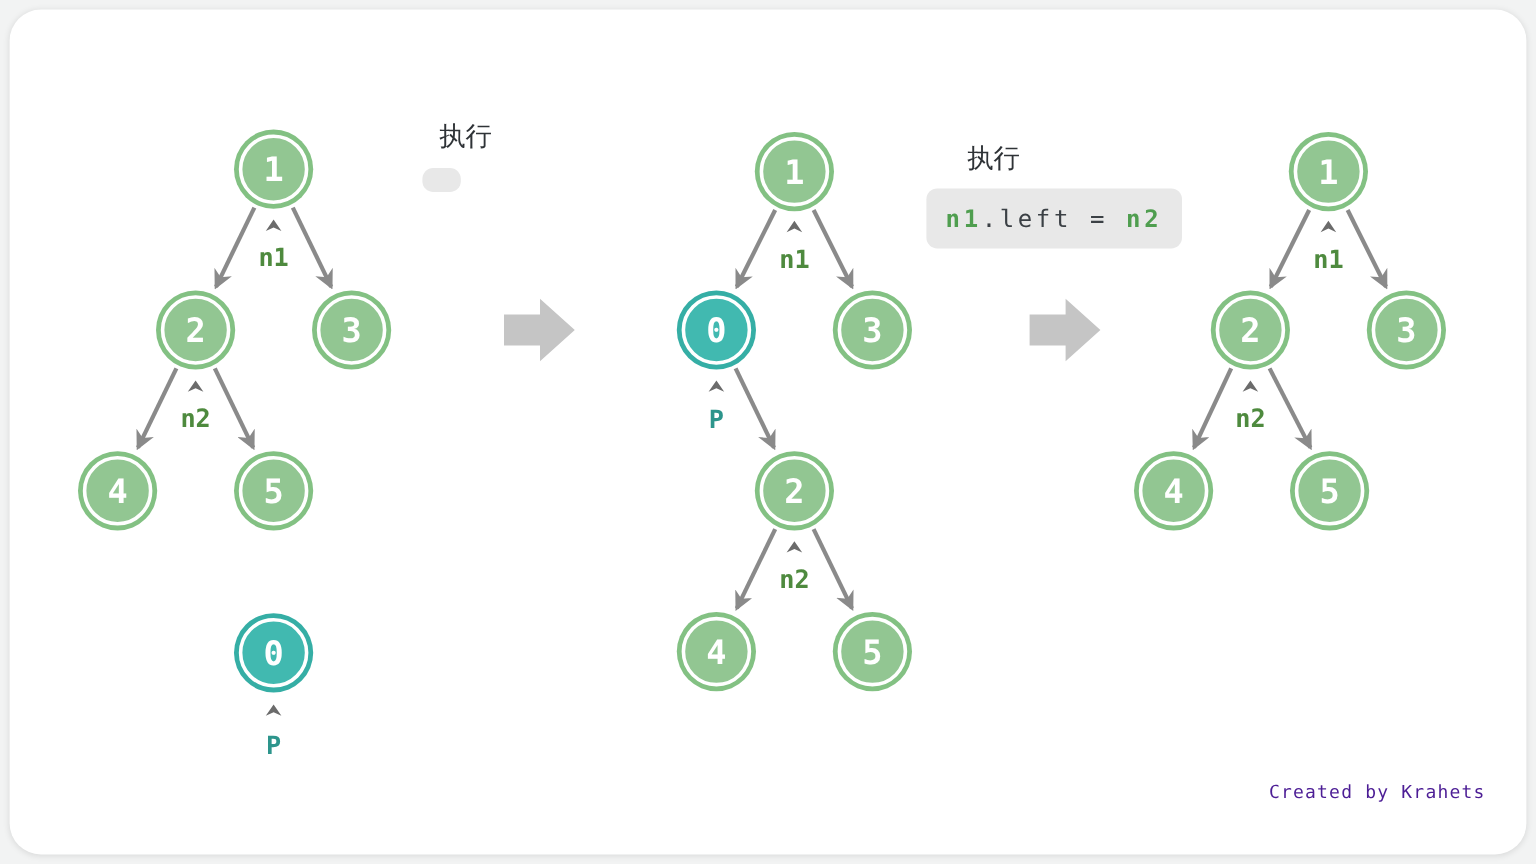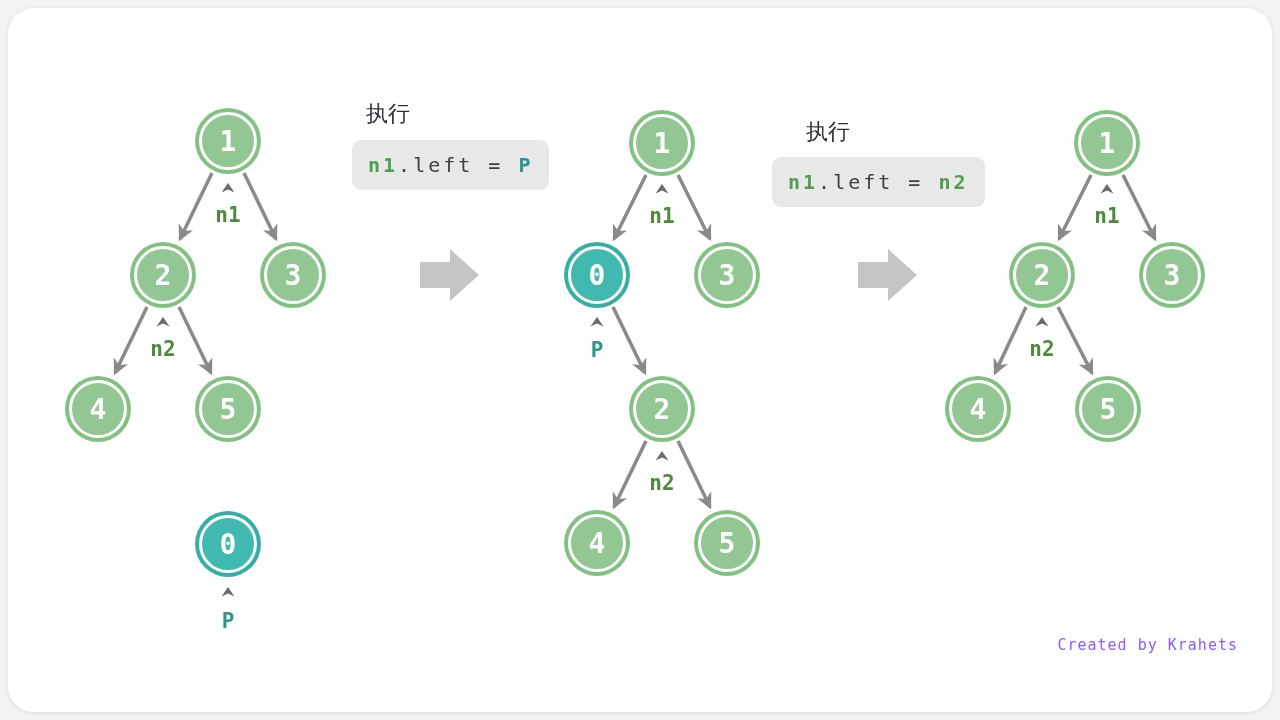--- a/index.html
+++ b/index.html
@@ -65,23 +65,23 @@
     font: bold 20px "DejaVu Sans Mono", monospace;
     line-height: 30px;
     letter-spacing: 3px;
     white-space: pre;
   }
   .tk-plain { color: #3b4045; font-weight: normal; }
   .tk-green { color: #4f9e4f; }
   .tk-teal  { color: #2a948e; }
   .watermark {
     position: absolute;
-    right: 42px; top: 636px;
+    right: 42px; top: 651px;
     font: 15px "DejaVu Sans Mono", monospace;
-    color: #8b5cf6;
+    color: #4c1d95;
     letter-spacing: 1px;
     z-index: 3;
   }
 </style>
 </head>
 <body>
 
 <div class="card"></div>
 
 <svg class="overlay" width="1280" height="720" viewBox="0 0 1280 720" xmlns="http://www.w3.org/2000/svg" style="z-index:2;">
@@ -132,21 +132,20 @@
 <div class="node green" style="left:293px;top:275px">3</div>
 <div class="node green" style="left:98px;top:409px">4</div>
 <div class="node green" style="left:228px;top:409px">5</div>
 <div class="node teal" style="left:228px;top:544px">0</div>
 <div class="ptr green" style="left:228px;top:215px">n1</div>
 <div class="ptr green" style="left:163px;top:349px">n2</div>
 <div class="ptr teal" style="left:228px;top:621px">P</div>
 
 <div class="code-title" style="left:366px;top:99px">执行</div>
 <div class="code-box" style="left:352px;top:140px">
-  <div class="code-line"><span class="tk-green">n1</span><span class="tk-plain">.left = </span><span class="tk-teal">P</span></div>
 </div>
 
 <div class="node green" style="left:662px;top:143px">1</div>
 <div class="node teal" style="left:597px;top:275px">0</div>
 <div class="node green" style="left:727px;top:275px">3</div>
 <div class="node green" style="left:662px;top:409px">2</div>
 <div class="node green" style="left:597px;top:543px">4</div>
 <div class="node green" style="left:727px;top:543px">5</div>
 <div class="ptr green" style="left:662px;top:216px">n1</div>
 <div class="ptr teal" style="left:597px;top:350px">P</div>

